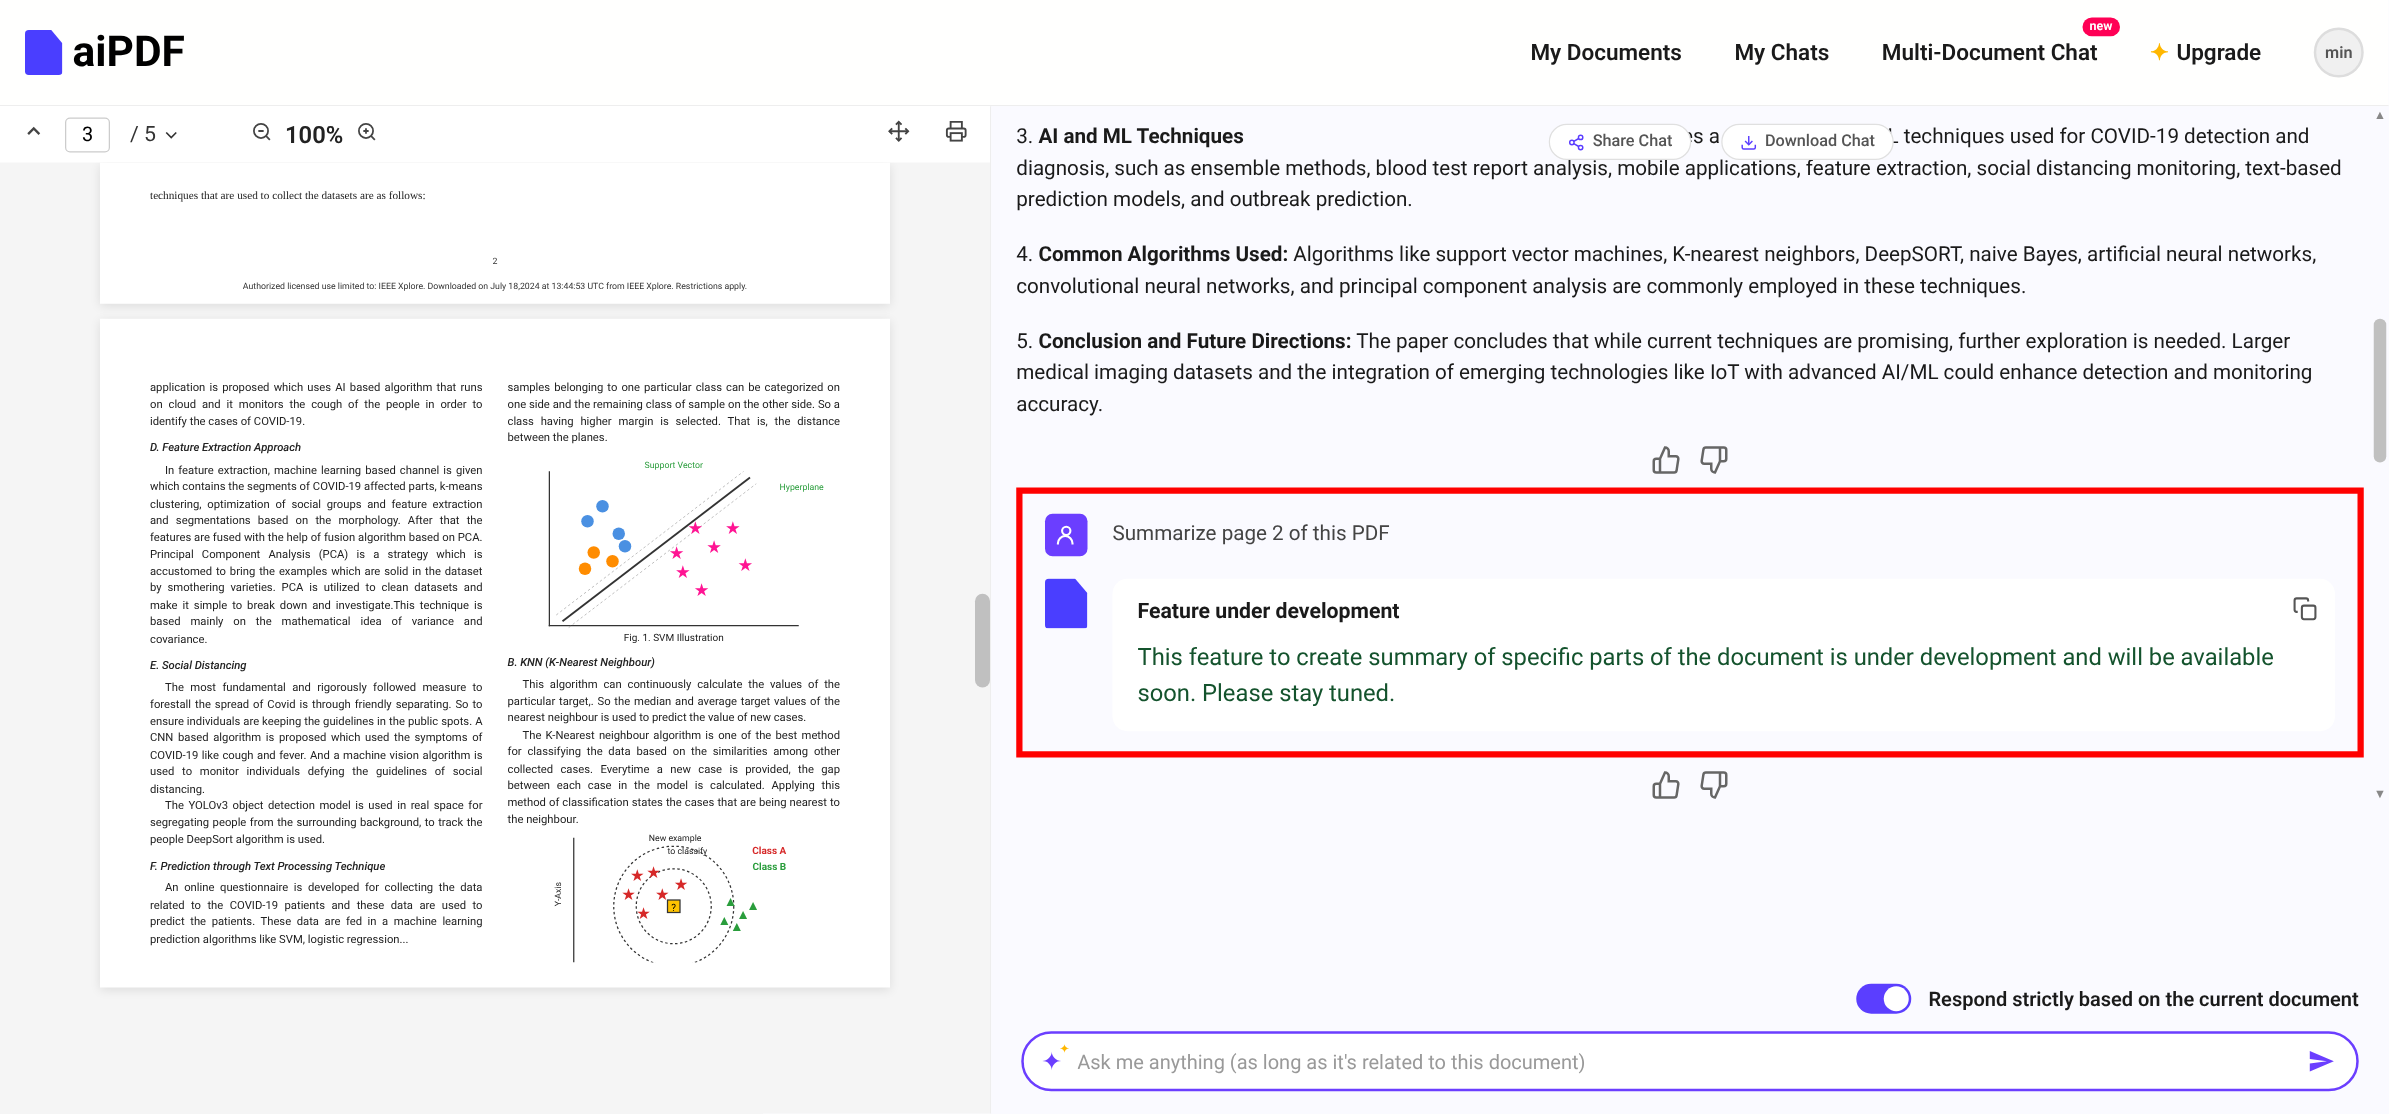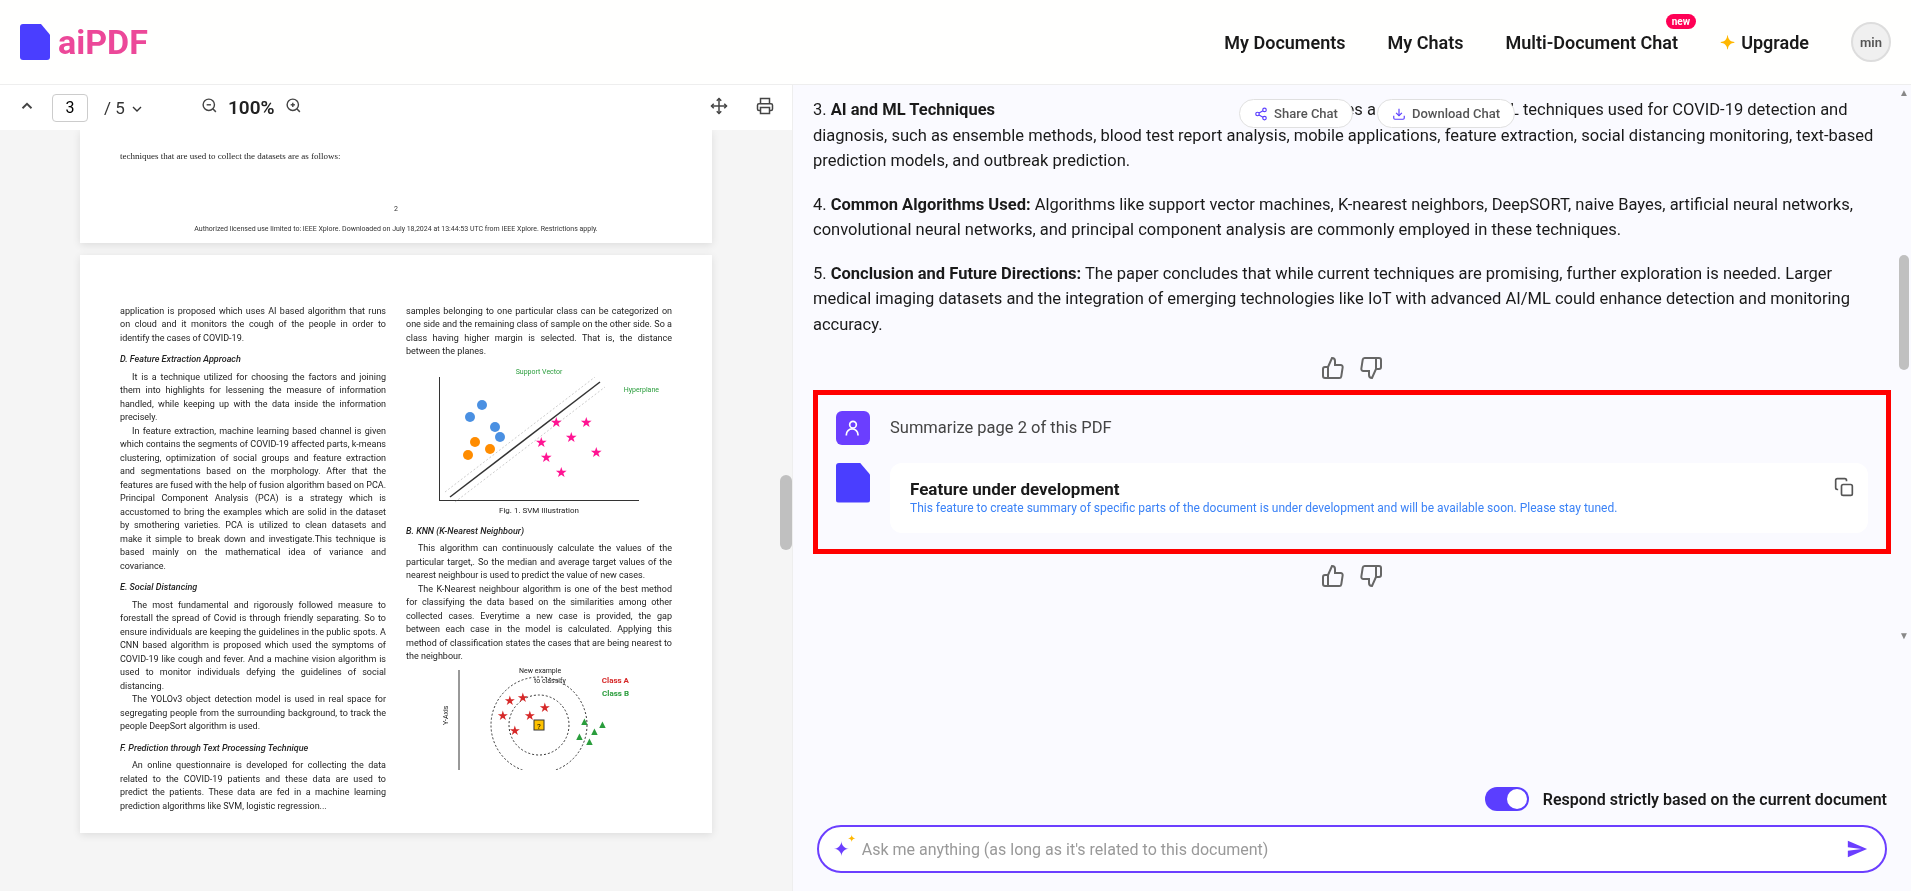--- a/index.html
+++ b/index.html
@@ -1,21 +1,21 @@
 <!DOCTYPE html>
 <html><head>
   <meta charset="utf-8">
   <style>
     * { margin: 0; padding: 0; box-sizing: border-box; font-family: -apple-system, BlinkMacSystemFont, 'Segoe UI', Roboto, sans-serif; }
     body { background: #fafaff; overflow: hidden; height: 891px; width: 1911px; position: relative; }
     
     .header { height: 85px; background: #fffffe; display: flex; align-items: center; padding: 0 20px; border-bottom: 1px solid #eee; }
     .logo { display: flex; align-items: center; gap: 8px; }
     .logo-icon { width: 30px; height: 36px; background: #4a3eff; border-radius: 3px 3px 3px 3px; clip-path: polygon(0 0, 70% 0, 100% 30%, 100% 100%, 0 100%); position: relative; }
-    .logo-text { font-size: 34px; font-weight: 700; color: #ec4899; }
+    .logo-text { font-size: 34px; font-weight: 700; color: #000000; }
     .nav { margin-left: auto; display: flex; align-items: center; gap: 42px; }
     .nav-link { font-size: 18px; font-weight: 600; color: #1a1a1a; cursor: pointer; position: relative; }
     .new-badge { position: absolute; top: -18px; right: -18px; background: #ff0055; color: white; font-size: 10px; font-weight: 700; padding: 2px 6px; border-radius: 8px; }
     .upgrade { display: flex; align-items: center; gap: 6px; }
     .sparkle { color: #ffb700; font-size: 18px; }
     .avatar { width: 40px; height: 40px; border-radius: 50%; background: #f0f0f0; border: 2px solid #ddd; display: flex; align-items: center; justify-content: center; font-size: 13px; font-weight: 600; color: #555; }
     
     .main { display: flex; height: calc(891px - 85px); }
     
     .left-panel { width: 793px; background: #fff; position: relative; border-right: 1px solid #eee; }
@@ -58,22 +58,22 @@
     .feedback-icon { width: 24px; height: 24px; cursor: pointer; color: #666; }
     
     .highlight-box { border: 5px solid #ff0000; margin: 6px 0; padding: 16px 18px; background: #fafaff; }
     .user-msg { display: flex; align-items: center; gap: 20px; margin-bottom: 18px; }
     .user-avatar { width: 34px; height: 34px; background: #6b3eff; border-radius: 6px; display: flex; align-items: center; justify-content: center; color: #fff; }
     .user-msg-text { font-size: 16.5px; color: #444; }
     
     .ai-msg { display: flex; gap: 20px; }
     .ai-avatar { width: 34px; height: 40px; background: #4a3eff; border-radius: 3px; clip-path: polygon(0 0, 70% 0, 100% 30%, 100% 100%, 0 100%); flex-shrink: 0; }
     .ai-bubble { flex: 1; background: #fff; border-radius: 12px; padding: 16px 20px; position: relative; }
-    .ai-title { font-size: 17px; font-weight: 700; color: #1a1a1a; }
-    .ai-body { font-size: 12px; line-height: 1.55; color: #3b82f6; }
+    .ai-title { font-size: 17px; font-weight: 700; color: #1a1a1a; margin-bottom: 12px; }
+    .ai-body { font-size: 19px; line-height: 1.55; color: #14532d; }
     .copy-icon { position: absolute; top: 14px; right: 14px; cursor: pointer; color: #555; }
     
     .bottom-bar { padding: 10px 24px 18px; }
     .toggle-row { display: flex; align-items: center; justify-content: flex-end; gap: 14px; margin-bottom: 14px; }
     .toggle { width: 44px; height: 24px; background: #5b3eff; border-radius: 12px; position: relative; cursor: pointer; }
     .toggle-knob { position: absolute; right: 2px; top: 2px; width: 20px; height: 20px; background: #fff; border-radius: 50%; }
     .toggle-label { font-size: 16px; font-weight: 600; color: #1a1a1a; }
     
     .input-row { display: flex; align-items: center; background: #fff; border: 2px solid #6b3eff; border-radius: 28px; padding: 8px 14px; }
     .input-sparkle { color: #6b3eff; font-size: 20px; margin-right: 12px; position: relative; }
@@ -170,21 +170,20 @@
         </div>
         <div class="footer-text" style="margin-top:40px">2</div>
         <div class="footer-text">Authorized licensed use limited to: IEEE Xplore. Downloaded on July 18,2024 at 13:44:53 UTC from IEEE Xplore. Restrictions apply.</div>
       </div>
 
       <div class="pdf-page" style="padding-top:50px">
         <div class="page-cols">
           <div class="col">
             <p>application is proposed which uses AI based algorithm that runs on cloud and it monitors the cough of the people in order to identify the cases of COVID-19.</p>
             <p class="sec-head">D.    Feature Extraction Approach</p>
-            <p style="text-indent:12px">It is a technique utilized for choosing the factors and joining them into highlights for lessening the measure of information handled, while keeping up with the data inside the information precisely.</p>
             <p style="text-indent:12px">In feature extraction, machine learning based channel is given which contains the segments of COVID-19 affected parts, k-means clustering, optimization of social groups and feature extraction and segmentations based on the morphology. After that the features are fused with the help of fusion algorithm based on PCA. Principal Component Analysis (PCA) is a strategy which is accustomed to bring the examples which are solid in the dataset by smothering varieties. PCA is utilized to clean datasets and make it simple to break down and investigate.This technique is based mainly on the mathematical idea of variance and covariance.</p>
             <p class="sec-head">E.    Social Distancing</p>
             <p style="text-indent:12px">The most fundamental and rigorously followed measure to forestall the spread of Covid is through friendly separating. So to ensure individuals are keeping the guidelines in the public spots. A CNN based algorithm is proposed which used the symptoms of COVID-19 like cough and fever. And a machine vision algorithm is used to monitor individuals defying the guidelines of social distancing.</p>
             <p style="text-indent:12px">The YOLOv3 object detection model is used in real space for segregating people from the surrounding background, to track the people DeepSort algorithm is used.</p>
             <p class="sec-head">F.    Prediction through Text Processing Technique</p>
             <p style="text-indent:12px">An online questionnaire is developed for collecting the data related to the COVID-19 patients and these data are used to predict the patients. These data are fed in a machine learning prediction algorithms like SVM, logistic regression...</p>
           </div>
           <div class="col">
             <p>samples belonging to one particular class can be categorized on one side and the remaining class of sample on the other side. So a class having higher margin is selected. That is, the distance between the planes.</p>
             <div class="fig-placeholder">

